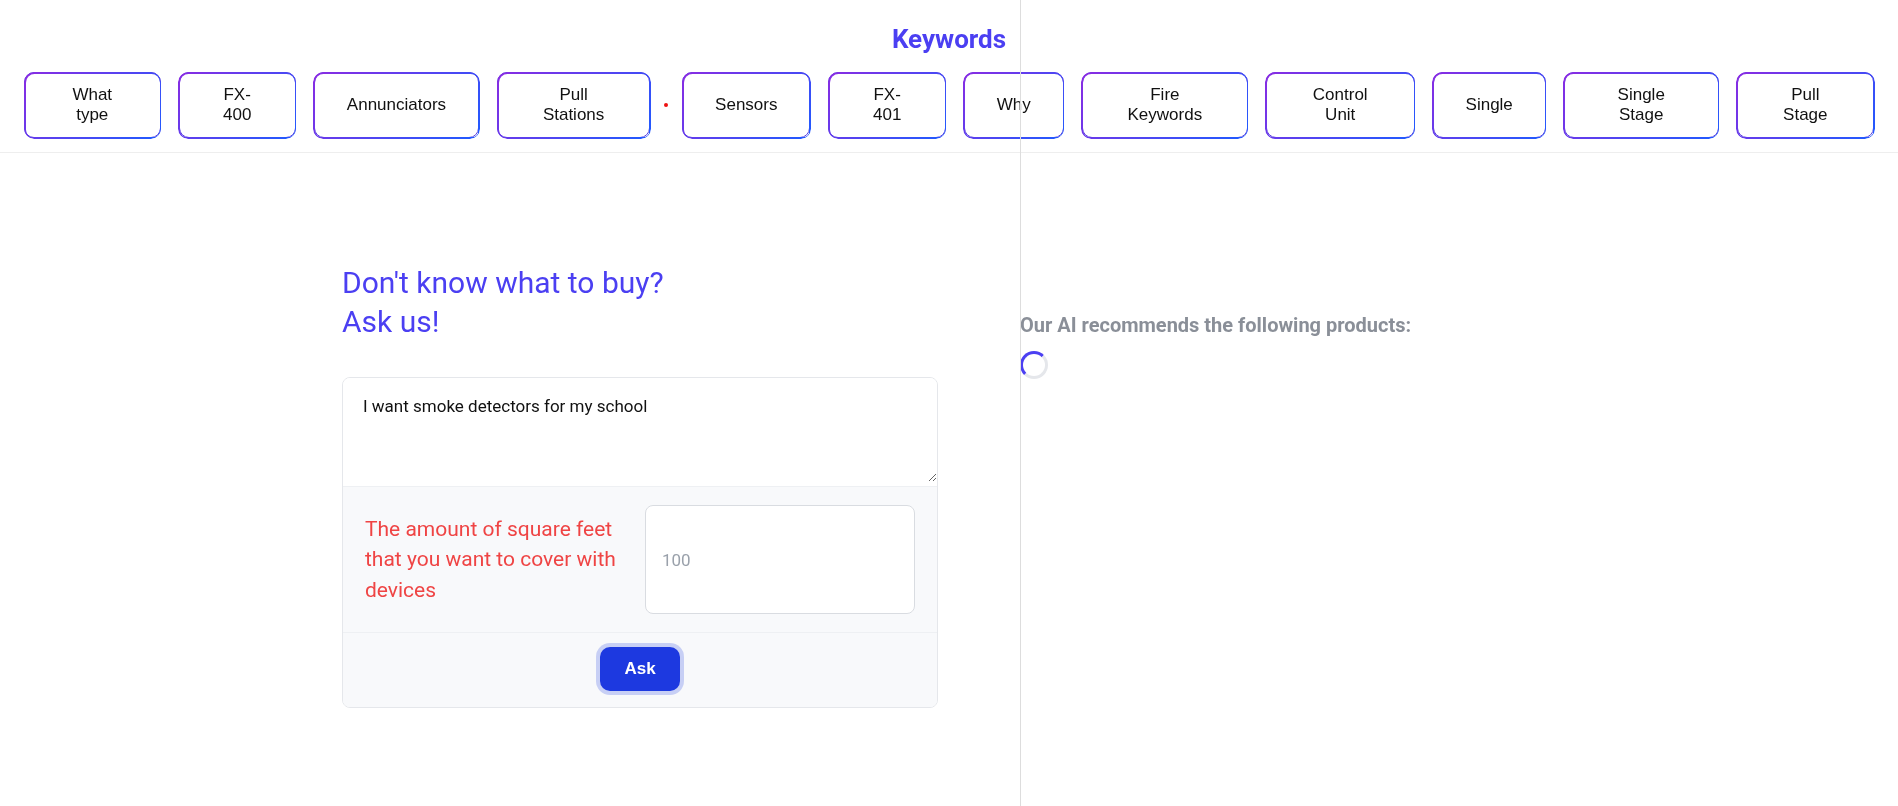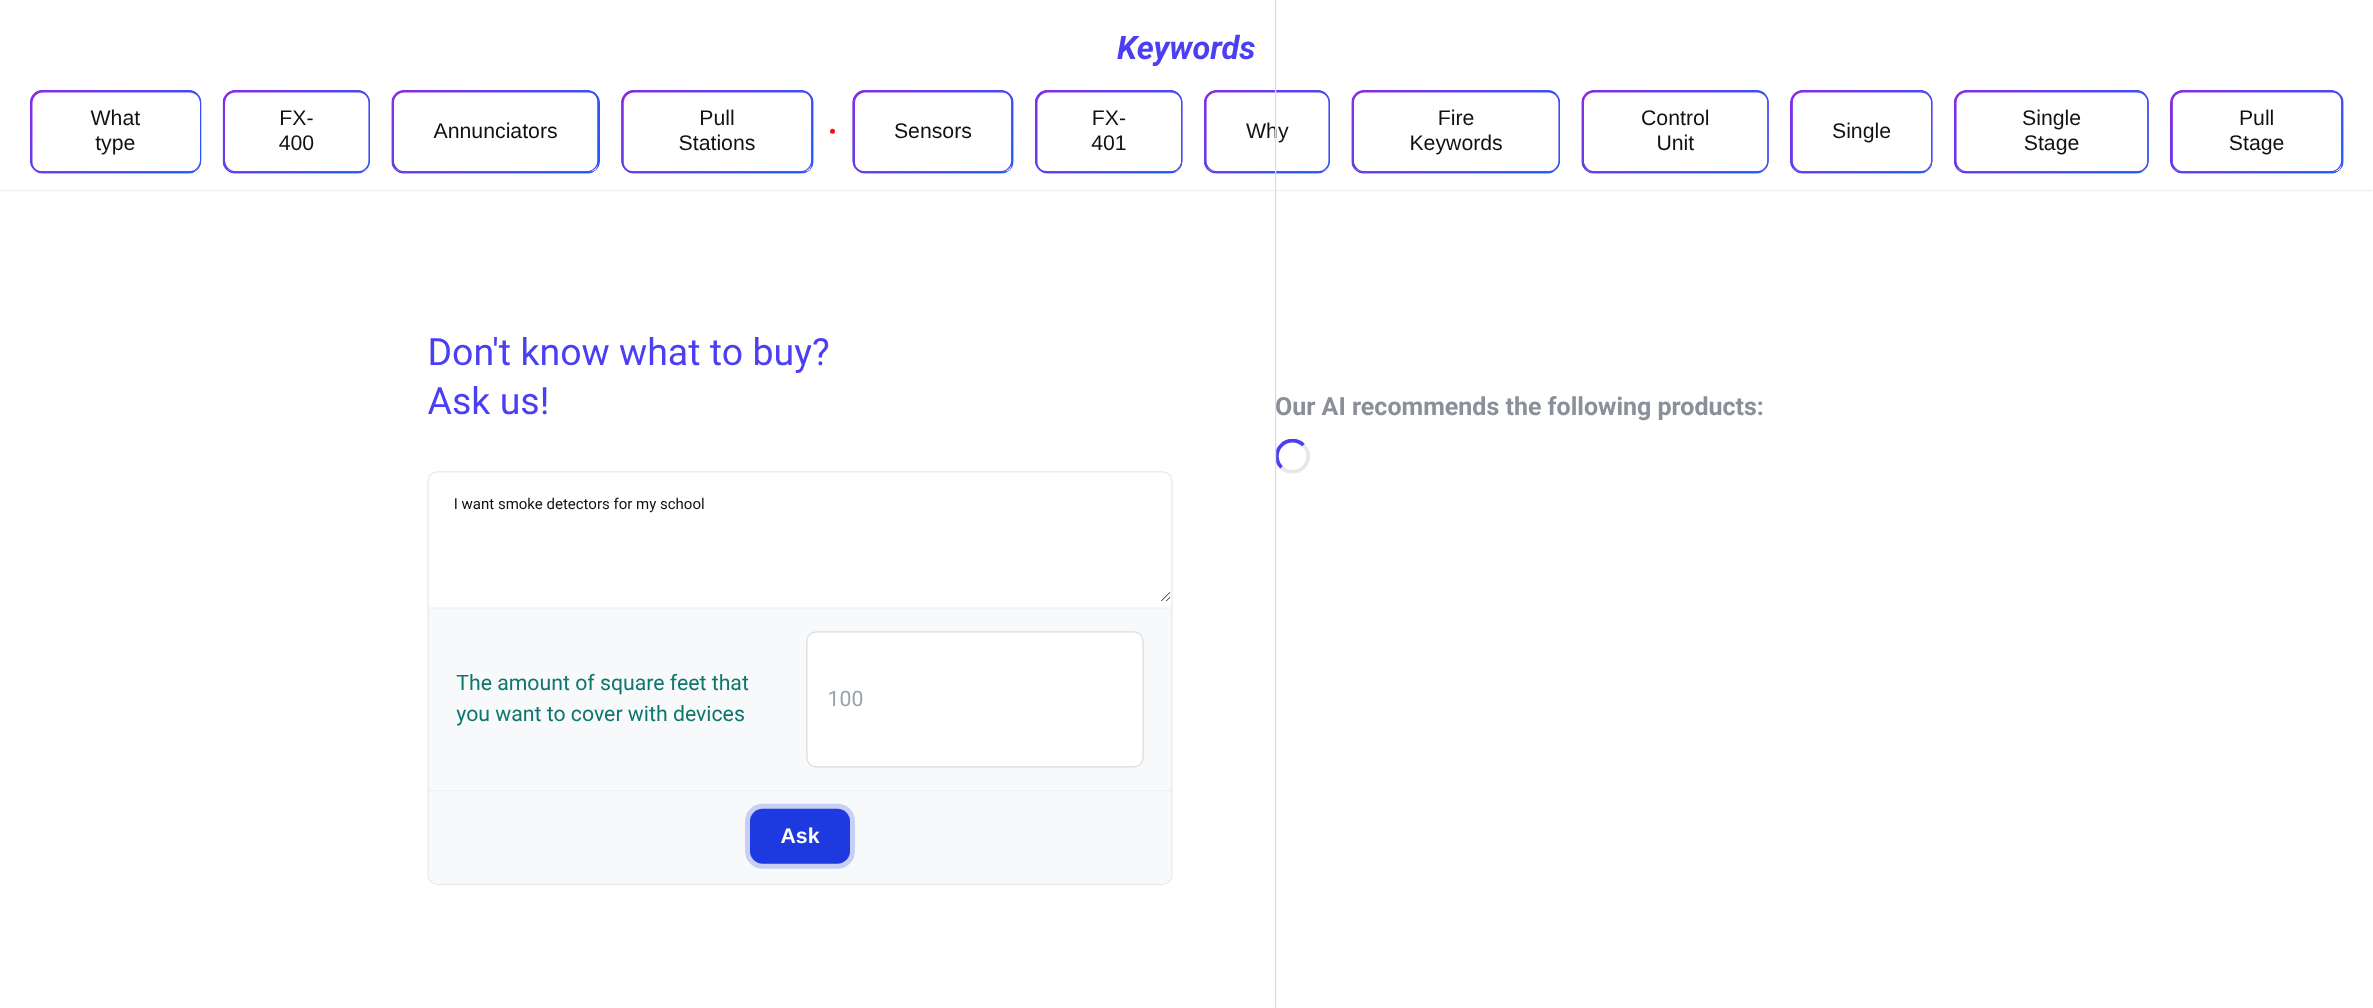--- a/index.html
+++ b/index.html
@@ -10,21 +10,20 @@
     width: 1898px;
     height: 806px;
     overflow: hidden;
   }
   .header-title {
     text-align: center;
     font-size: 26px;
     font-weight: 700;
     color: #4b3ff2;
     padding: 24px 0 18px 0;
-    font-style: italic;
   }
   .keywords-bar {
     display: flex;
     gap: 18px;
     padding: 0 24px 14px 24px;
     border-bottom: 1px solid #eee;
   }
   .keyword-chip {
     border: 1.5px solid;
     border-image: linear-gradient(135deg, #8a2be2, #1e5bff) 1;
@@ -89,39 +88,39 @@
     border-radius: 8px;
     overflow: hidden;
     background: #fff;
   }
   .query-textarea {
     width: 100%;
     border: none;
     resize: both;
     padding: 18px 20px;
     font-family: inherit;
-    font-size: 12px;
+    font-size: 17px;
     color: #111;
     min-height: 104px;
     outline: none;
     overflow: auto;
   }
   .sqft-row {
     display: flex;
     align-items: center;
     gap: 18px;
     padding: 18px 22px;
     background: #f8f9fb;
     border-top: 1px solid #eef0f3;
   }
   .sqft-label {
     flex: 1;
-    font-size: 17px;
+    font-size: 21px;
     line-height: 1.45;
-    color: #0f766e;
+    color: #ef4444;
   }
   .sqft-input {
     width: 270px;
     height: 109px;
     border: 1px solid #d9dce1;
     border-radius: 8px;
     background: #fff;
     padding: 0 16px;
     font-size: 17px;
     color: #444;

